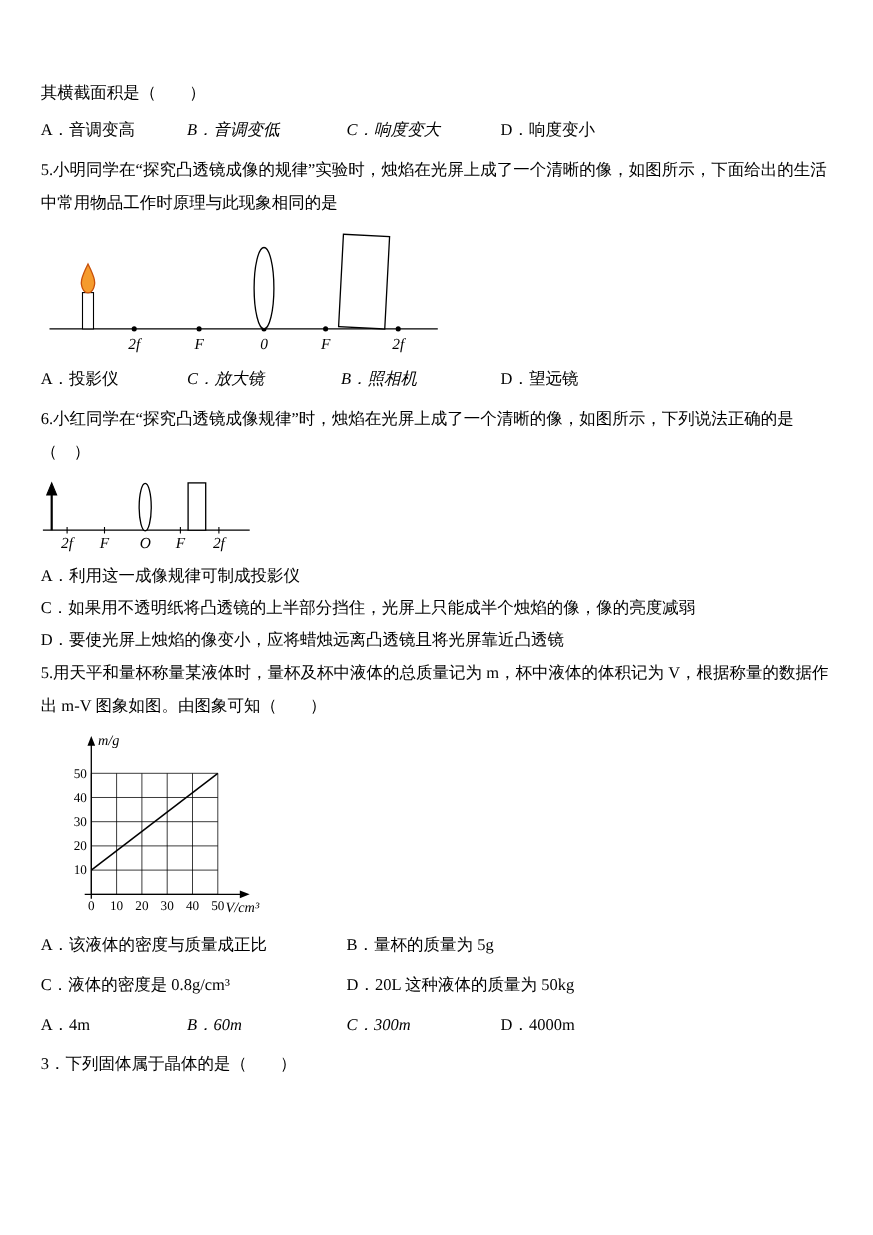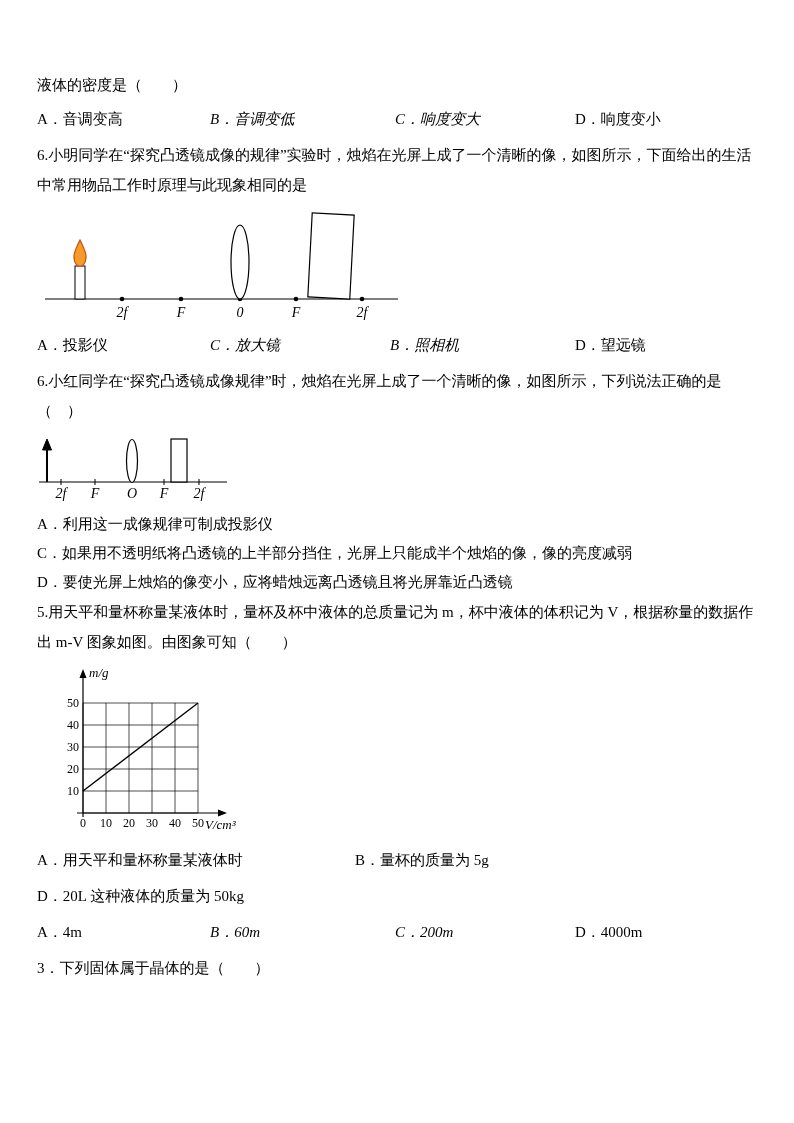--- a/index.html
+++ b/index.html
@@ -5,48 +5,48 @@
   * { margin:0; padding:0; box-sizing:border-box; }
   html,body { background:#ffffff; }
   body {
     width:794px; height:1123px; overflow:hidden;
     font-family:"Liberation Serif","DejaVu Serif",serif;
     color:#000; font-size:15px;
   }
   .page { padding:70px 37px 0 37px; }
   .line { line-height:30px; }
   .stem { line-height:30px; margin-bottom:2px; }
-  .opt-row { display:flex; line-height:30px; margin:4px 0 6px 0;gap:40px; }
+  .opt-row { display:flex; line-height:30px; margin:4px 0 6px 0; }
   .opt-row .c { flex:none; }
   .w1 { width:133px; } .w2 { width:145px;font-style:italic; } .w3 { width:140px;font-style:italic; }
   .wide { width:278px; }
   .opt-line { line-height:29px; }
   .diagram { display:block; }
   .q5-svg { margin:4px 0 2px 5px; }
   .q6-svg { margin:6px 0 4px 0; }
   .q7-svg { margin:6px 0 2px 16px; }
   svg text { font-family:"Liberation Serif","DejaVu Serif",serif; }
   .axlab { font-size:13px; }
   .ticklab { font-size:12px; }
   .diag-lab { font-size:14px; font-style:italic; }
 </style>
 </head>
 <body>
 
 <div class="page">
 
-  <p class="line">液体的密度是（　　）</p>
+  <p class="line">其横截面积是（　　）</p>
   <div class="opt-row">
     <span class="c w1">A．音调变高</span>
     <span class="c w2">B．音调变低</span>
     <span class="c w3">C．响度变大</span>
     <span class="c">D．响度变小</span>
   </div>
 
-  <p class="stem">6.小明同学在“探究凸透镜成像的规律”实验时，烛焰在光屏上成了一个清晰的像，如图所示，下面给出的生活中常用物品工作时原理与此现象相同的是</p>
+  <p class="stem">5.小明同学在“探究凸透镜成像的规律”实验时，烛焰在光屏上成了一个清晰的像，如图所示，下面给出的生活中常用物品工作时原理与此现象相同的是</p>
 
   <svg class="diagram q5-svg" width="372" height="122" viewBox="0 0 372 122">
 
     <line x1="3" y1="95" x2="356" y2="95" stroke="#000" stroke-width="1.1"></line>
 
     <g fill="#000">
       <circle cx="80" cy="95" r="2.3"></circle>
       <circle cx="139" cy="95" r="2.3"></circle>
       <circle cx="198" cy="95" r="2.3"></circle>
       <circle cx="254" cy="95" r="2.3"></circle>
@@ -158,29 +158,30 @@
       <text x="99" y="164">30</text>
       <text x="122" y="164">40</text>
       <text x="145" y="164">50</text>
     </g>
 
     <text class="axlab" x="36" y="14" font-style="italic">m/g</text>
     <text class="axlab" x="152" y="166" font-style="italic">V/cm³</text>
   </svg>
 
   <div class="opt-row">
-    <span class="c wide">A．用天平和量杯称量某液体时</span>
+    <span class="c wide">A．该液体的密度与质量成正比</span>
     <span class="c">B．量杯的质量为 5g</span>
   </div>
   <div class="opt-row">
+    <span class="c wide">C．液体的密度是 0.8g/cm³</span>
     <span class="c">D．20L 这种液体的质量为 50kg</span>
   </div>
 
   <div class="opt-row">
     <span class="c w1">A．4m</span>
     <span class="c w2">B．60m</span>
-    <span class="c w3">C．200m</span>
+    <span class="c w3">C．300m</span>
     <span class="c">D．4000m</span>
   </div>
 
   <p class="line">3．下列固体属于晶体的是（　　）</p>
 
 </div>
 
 </body></html>

